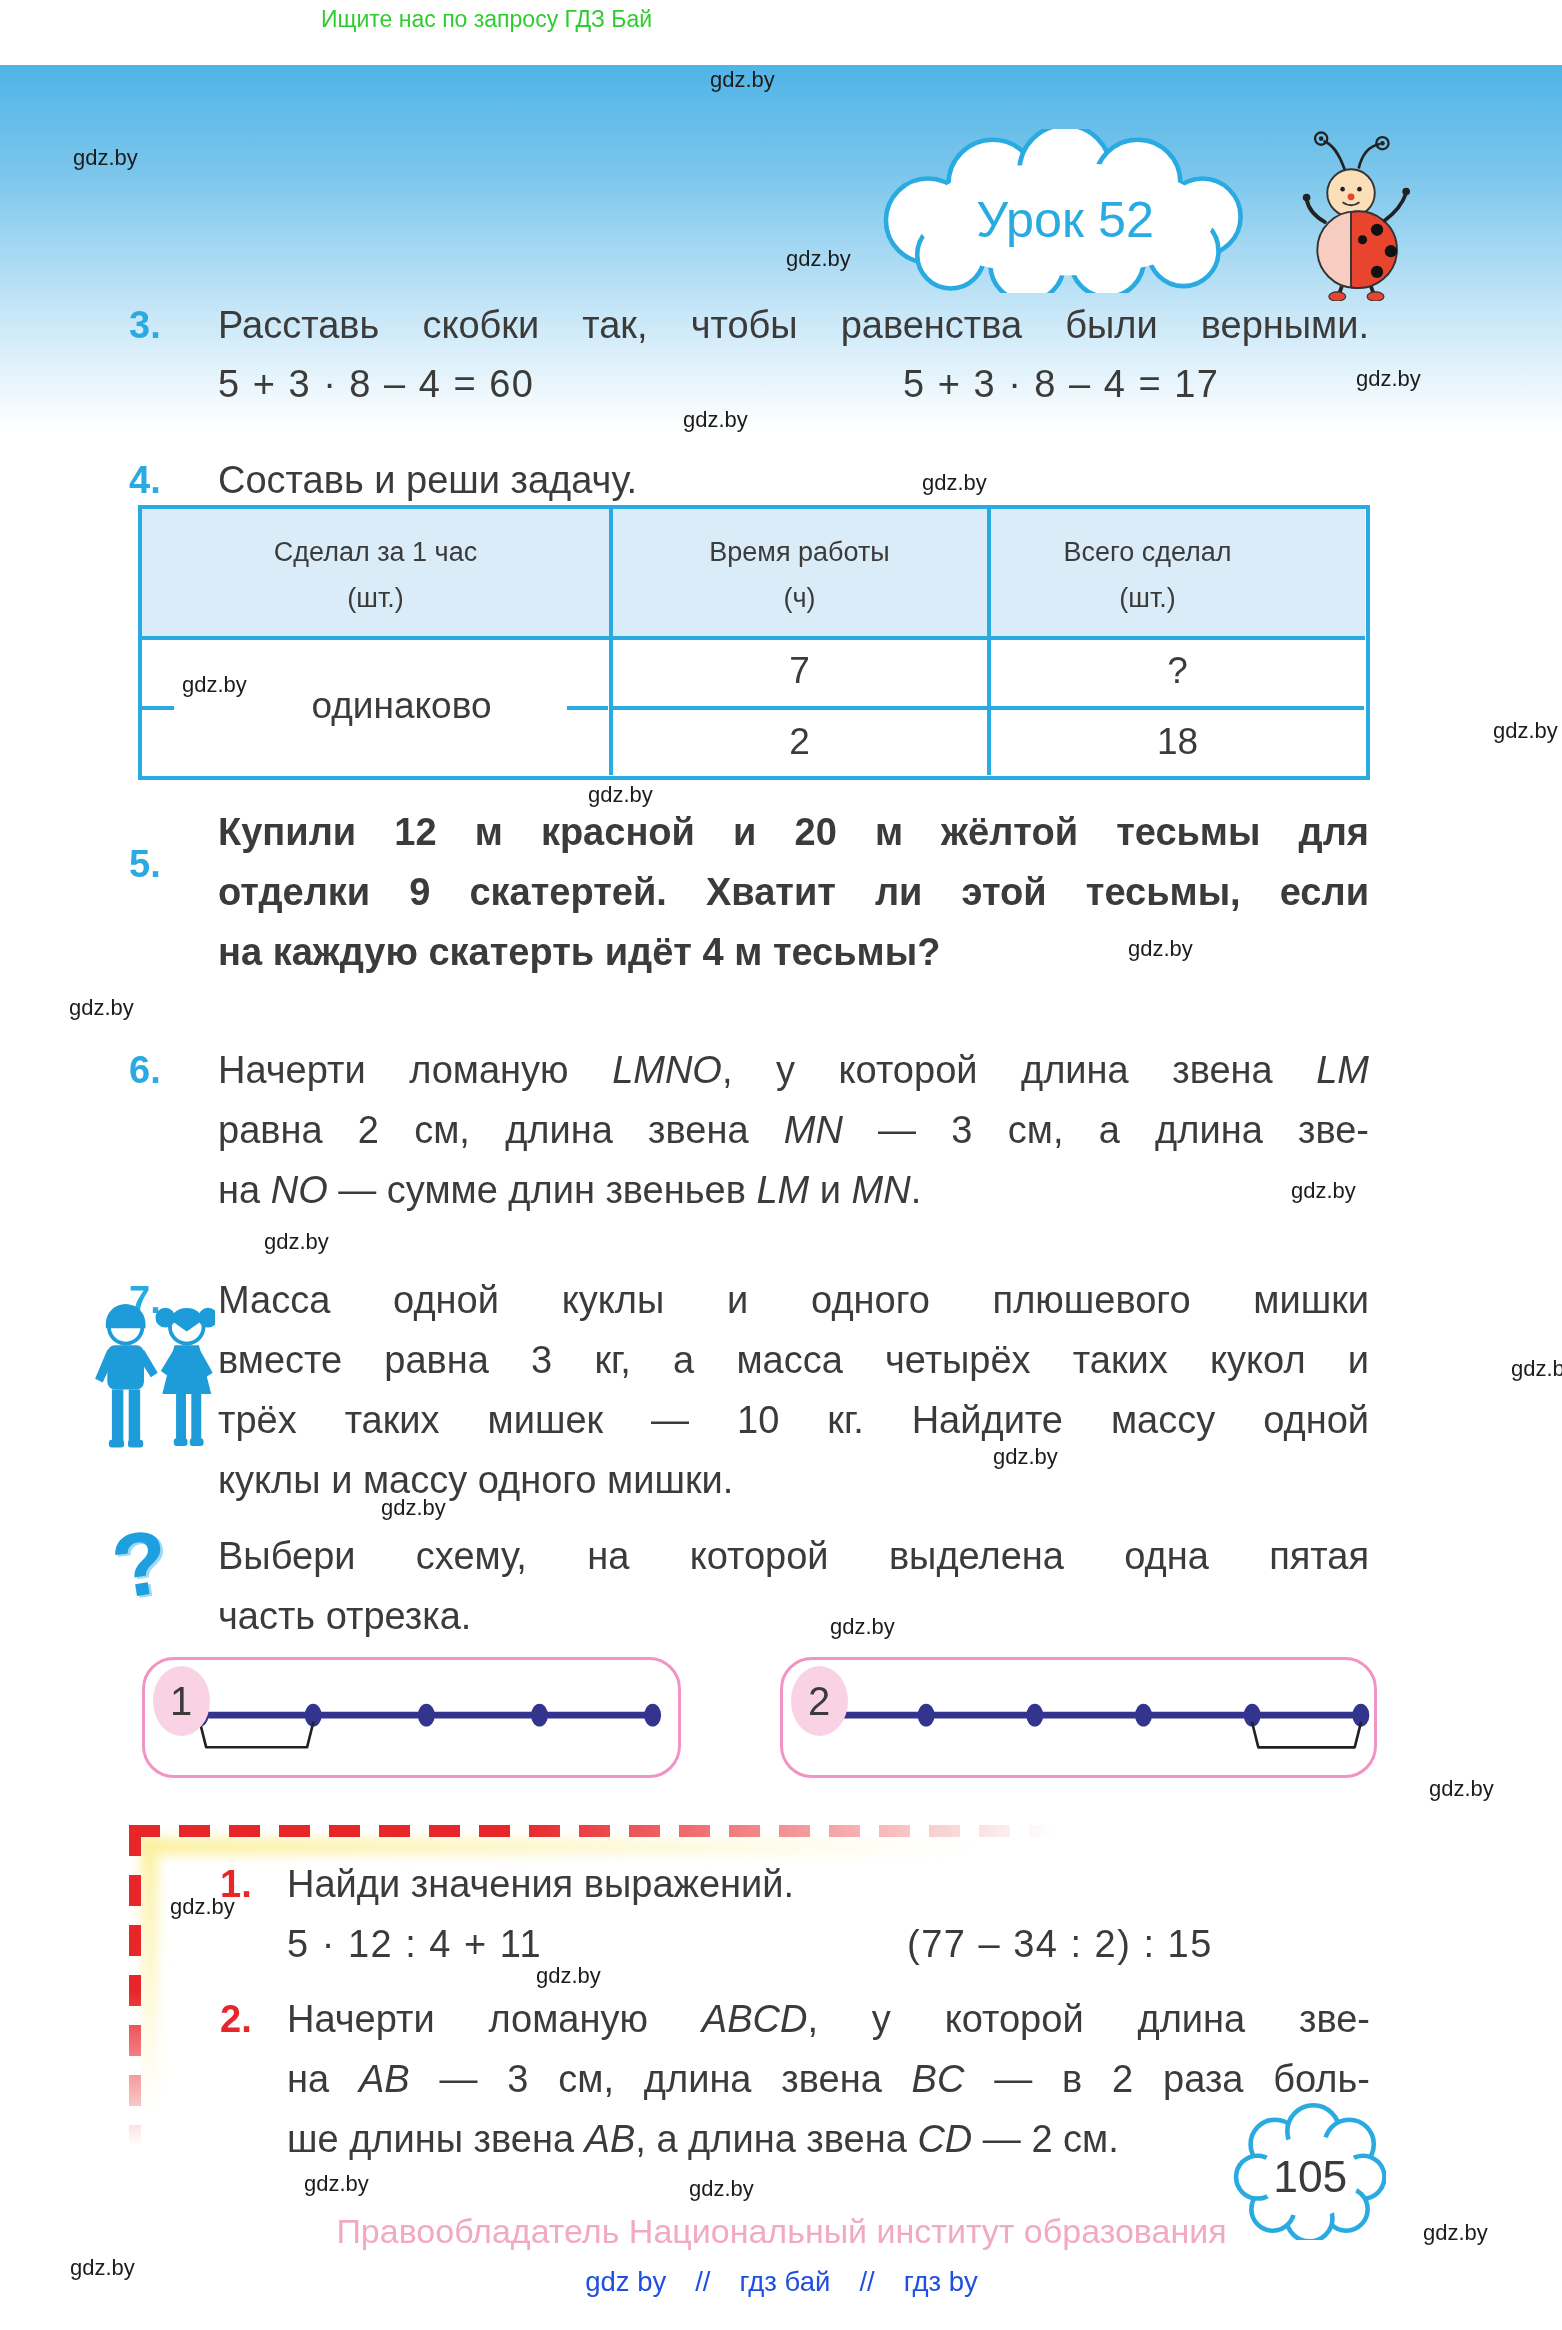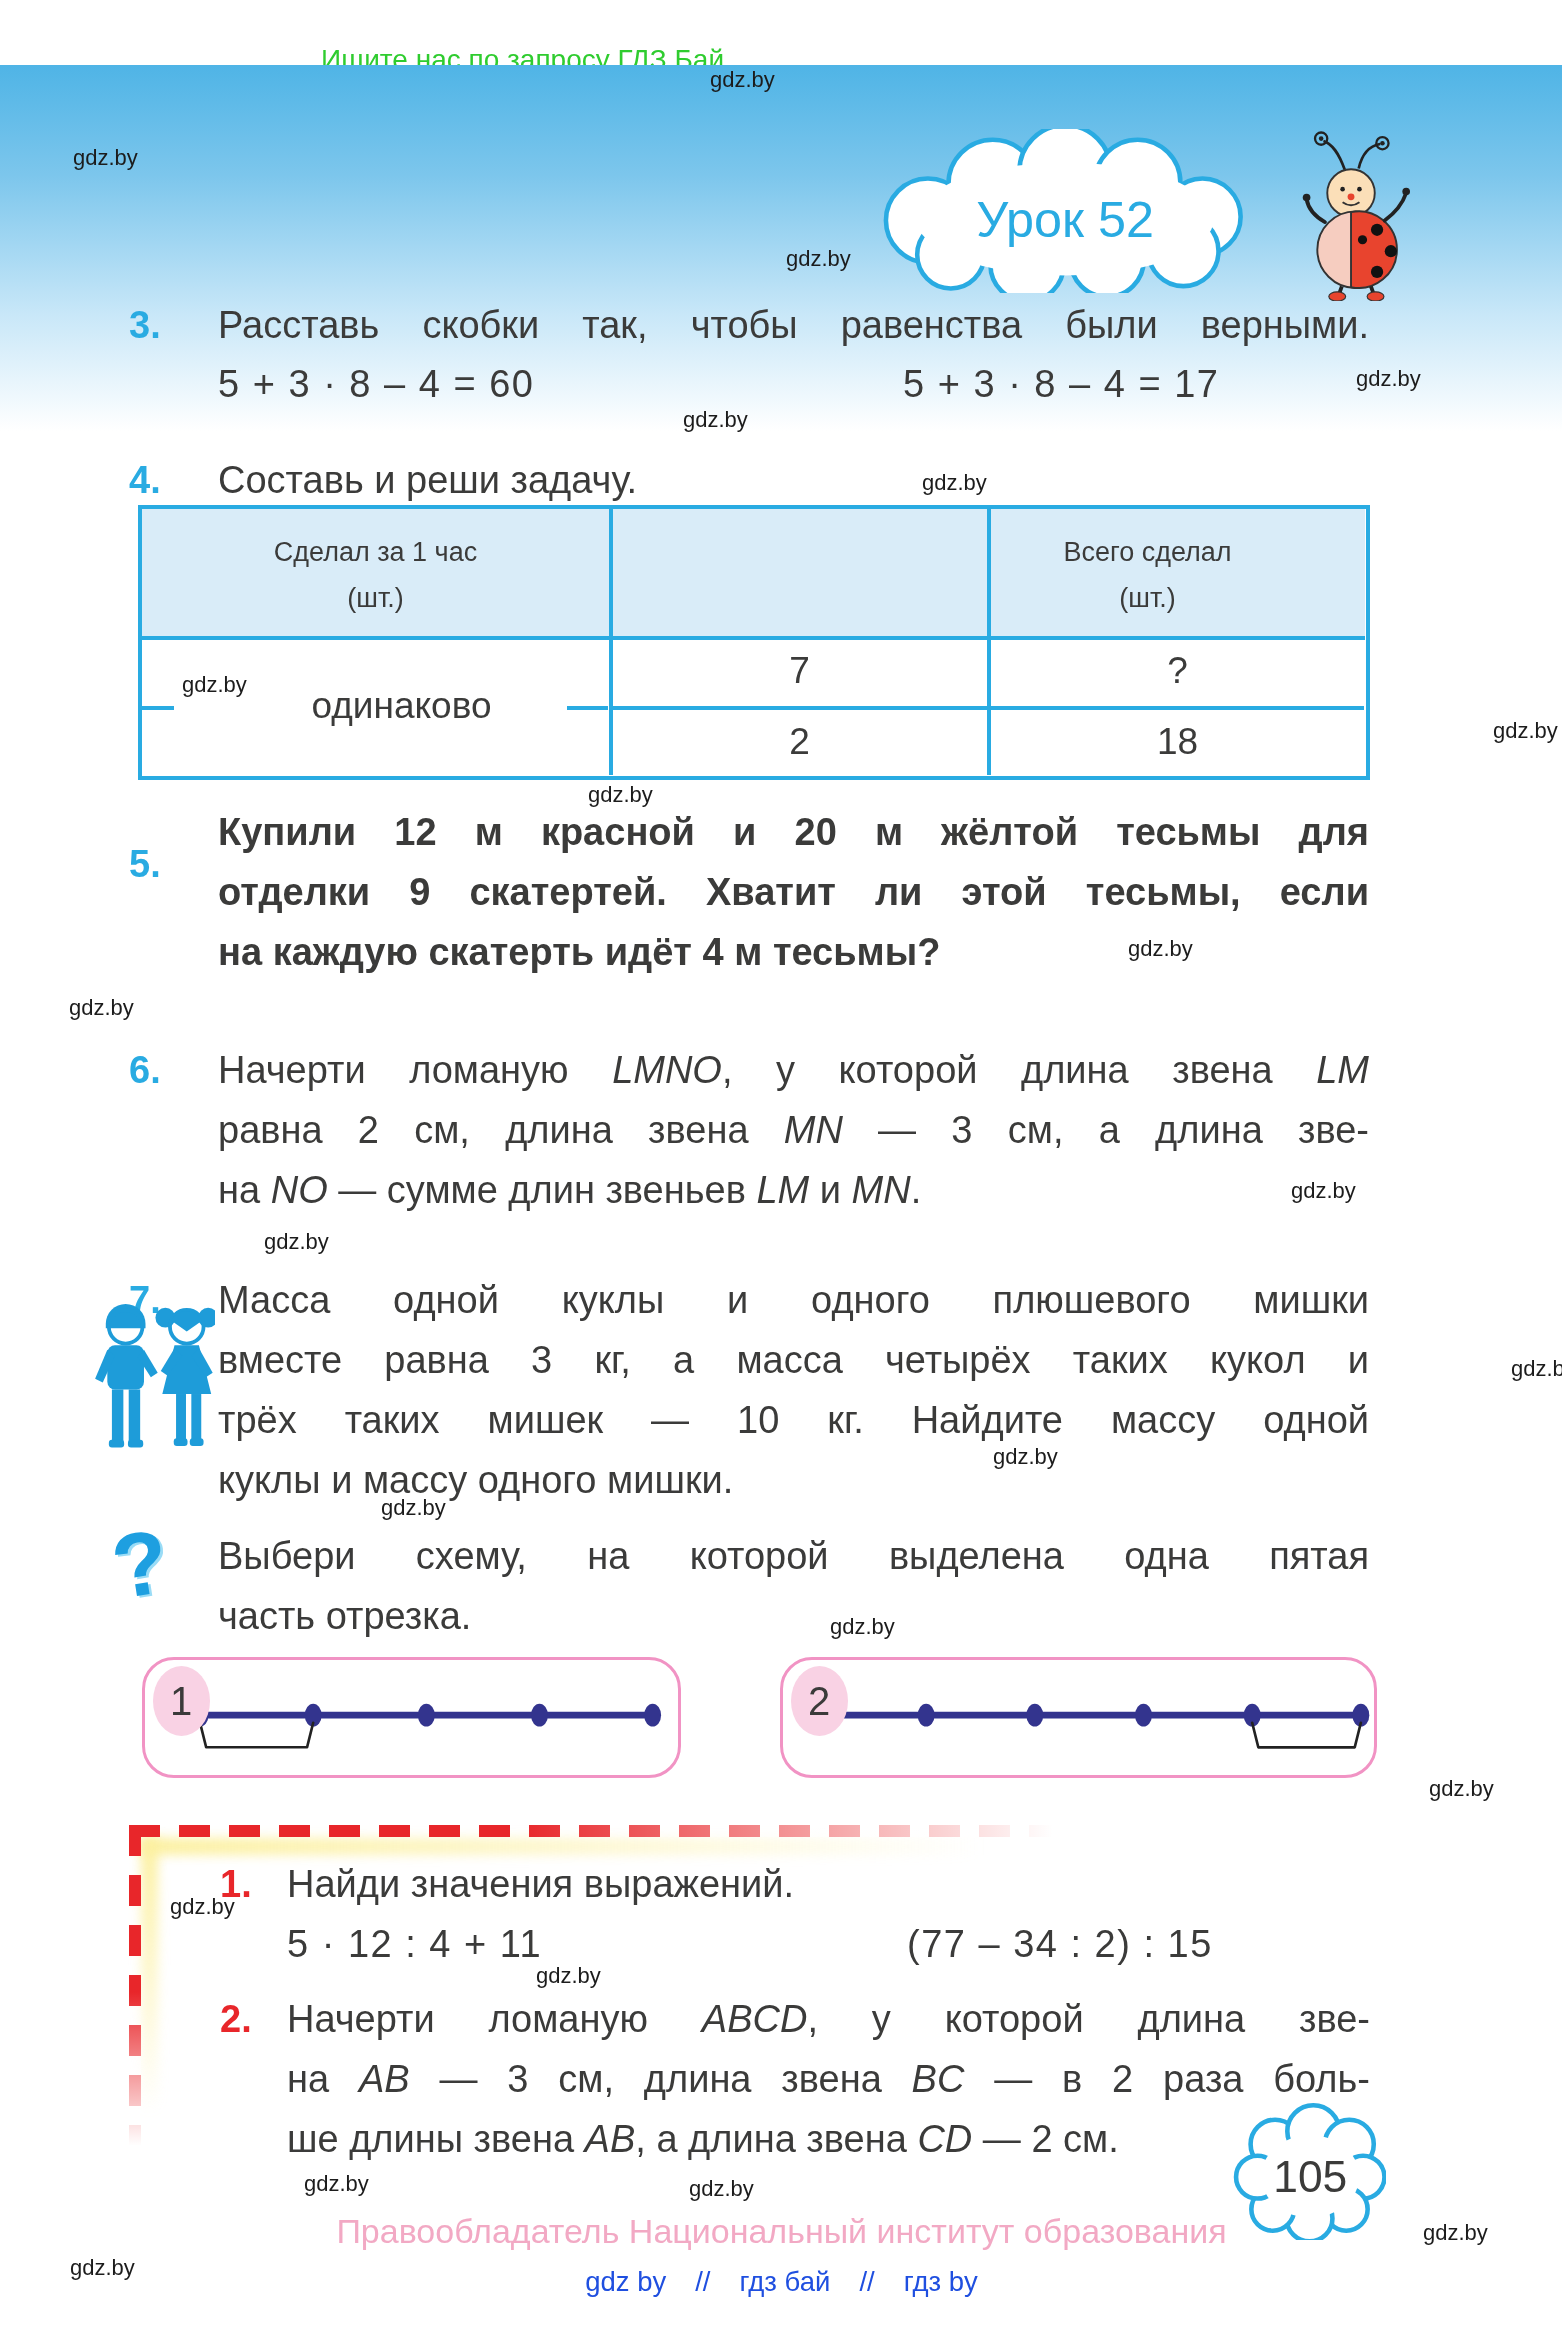--- a/index.html
+++ b/index.html
@@ -1,21 +1,21 @@
 <!DOCTYPE html>
 <html style="--accent-blue: #29ABE2; --text-dark: #3B3B3A; --red: #E8262A; --navy: #33348E; --pink-border: #F193C4; --pink-fill: #F9D2E4; --table-head: #D9ECF8; --green: #2FCC2F; --footer-pink: #F2A9C4; --link-blue: #1F4FE0; --glow: #FCF0A0; --icon-blue: #1E9CD9;font-size:12.2px"><head>
 <meta charset="utf-8">
 <style>
   html,body{margin:0;padding:0;background:#888;}
   .page{
     position:relative; width:1563px; height:2330px; background:#fff;
     overflow:hidden; font-family:"Liberation Sans", sans-serif; 
   }
   
-  .promo{position:absolute; left:321px; top:6.1px; font-size:28px; color:var(--green,#2FCC2F); white-space:nowrap;margin-top:38px;}
+  .promo{position:absolute; left:321px; top:6.1px; font-size:23px; color:var(--green,#2FCC2F); white-space:nowrap;}
   .sky{position:absolute; left:0; top:65px; width:100%; height:366px;
        background:linear-gradient(180deg,#4FB4E6 0%, #7cc6ec 30%, #c8e7f8 68%, #ffffff 100%);}
   svg text{font-family:"Liberation Sans", sans-serif;}
   .cloud-wrap{position:absolute;}
   
   .wm-layer{position:absolute; inset:0; pointer-events:none;padding-left:32px;}
   .wm{position:absolute; font-size:22px; color:#1c1c1c; white-space:nowrap;}
   
   .pnum{position:absolute; font-size:38px; line-height:60px; font-weight:700; color:var(--accent-blue,#29ABE2); white-space:nowrap;}
   .pnum.red{color:var(--red,#E8262A);}
@@ -139,20 +139,24 @@
       <div class="tbl-line" style="left:845px; top:0; width:3.8px; height:266px;"></div>
 
       <div class="tbl-line" style="left:470px; top:197px; width:752px; height:3.8px;"></div>
       <div class="tbl-line" style="left:0; top:197px; width:32px; height:3.8px;"></div>
       <div class="tbl-line" style="left:425px; top:197px; width:41px; height:3.8px;"></div>
 
       <div class="tbl-cell tbl-h" style="left:0; top:20px; width:467px;">
         <div>Сделал за 1 час</div>
         <div>(шт.)</div>
       </div>
+      <div class="tbl-cell tbl-h" style="left:470px; top:20px; width:375px;">
+        <div>Время работы</div>
+        <div>(ч)</div>
+      </div>
       <div class="tbl-cell tbl-h" style="left:849px; top:20px; width:313px;">
         <div>Всего сделал</div>
         <div>(шт.)</div>
       </div>
 
       <div class="tbl-cell tbl-v" style="left:0; top:174px; width:519px;">одинаково</div>
       <div class="tbl-cell tbl-v" style="left:470px; top:139px; width:375px;">7</div>
       <div class="tbl-cell tbl-v" style="left:849px; top:139px; width:373px;">?</div>
       <div class="tbl-cell tbl-v" style="left:470px; top:210px; width:375px;">2</div>
       <div class="tbl-cell tbl-v" style="left:849px; top:210px; width:373px;">18</div>

